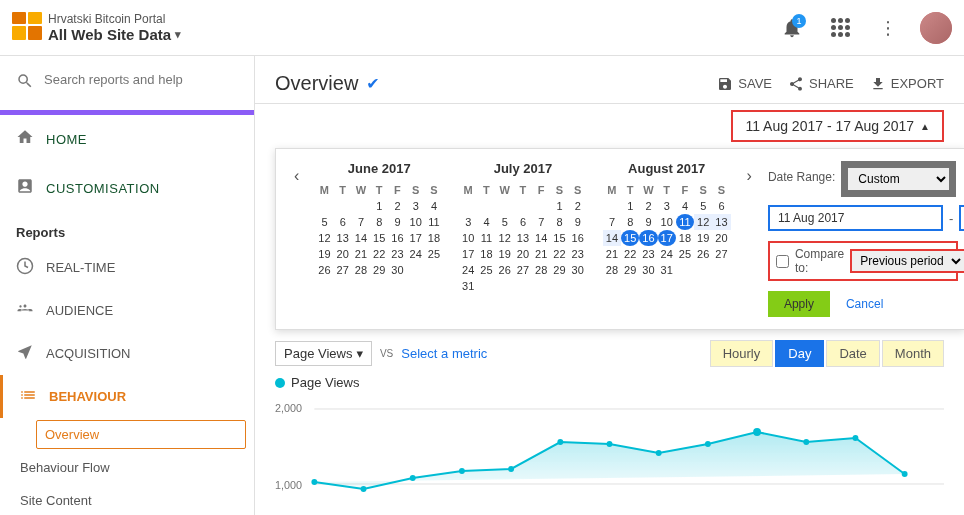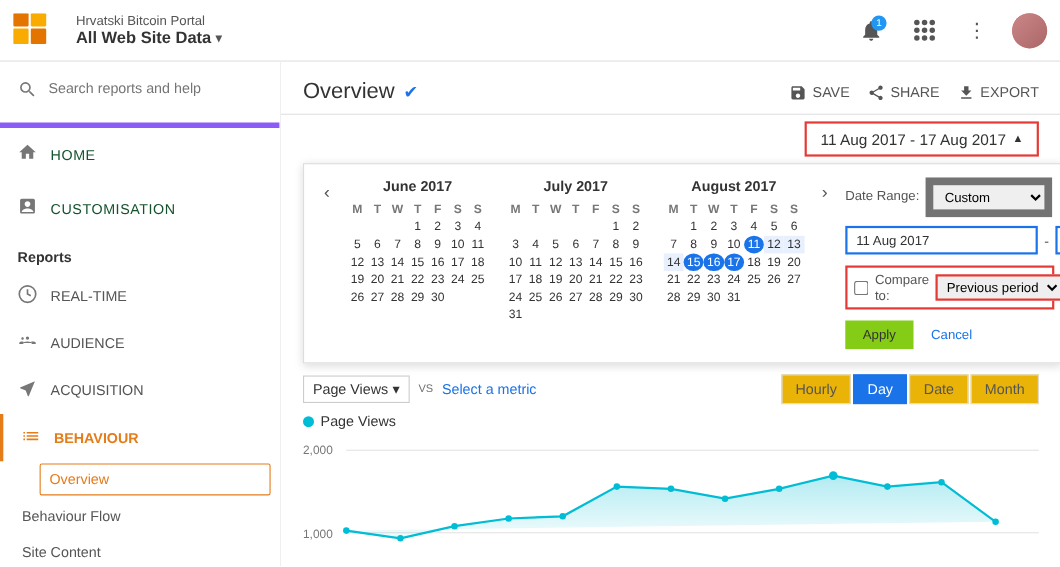--- a/index.html
+++ b/index.html
@@ -6,21 +6,21 @@
     body { font-family: Arial, sans-serif; font-size: 13px; background: #fff; color: #333; overflow: hidden; width: 964px; height: 515px; }
 
     
     .app { display: flex; flex-direction: column; height: 515px; }
     .top-bar { display: flex; align-items: center; background: #fff; border-bottom: 1px solid #e0e0e0; padding: 0 12px; height: 56px; flex-shrink: 0; }
     .main { display: flex; flex: 1; overflow: hidden; }
     .sidebar { width: 255px; background: #fff; border-right: 1px solid #e0e0e0; flex-shrink: 0; overflow-y: auto; }
     .content { flex: 1; overflow: auto; padding: 0; }
 
     
-    .logo-area { display: flex; align-items: center; gap: 25px; flex: 1; }
+    .logo-area { display: flex; align-items: center; gap: 4px; flex: 1; }
     .logo-icon { width: 32px; height: 32px; }
     .logo-text { display: flex; flex-direction: column; }
     .logo-title { font-size: 12px; color: #555; }
     .logo-subtitle { font-size: 15px; font-weight: bold; color: #333; display: flex; align-items: center; gap: 4px; }
     .dropdown-arrow { font-size: 11px; color: #555; }
     .top-actions { display: flex; align-items: center; gap: 16px; }
     .notif-btn { position: relative; width: 32px; height: 32px; display: flex; align-items: center; justify-content: center; cursor: pointer; }
     .notif-badge { position: absolute; top: 2px; right: 2px; background: #2196f3; color: #fff; border-radius: 50%; width: 14px; height: 14px; font-size: 9px; display: flex; align-items: center; justify-content: center; }
     .grid-btn, .dots-btn { width: 32px; height: 32px; display: flex; align-items: center; justify-content: center; cursor: pointer; color: #555; font-size: 18px; }
     .avatar { width: 32px; height: 32px; border-radius: 50%; background: #c77; overflow: hidden; cursor: pointer; }
@@ -80,21 +80,21 @@
     .cancel-btn { background: none; border: none; color: #1a73e8; font-size: 12px; cursor: pointer; padding: 6px 8px; }
 
     
     .chart-area { padding: 10px 20px 0; }
     .chart-controls { display: flex; align-items: center; justify-content: space-between; margin-bottom: 8px; }
     .metric-selector { display: flex; align-items: center; gap: 8px; }
     .metric-dropdown { border: 1px solid #ccc; padding: 4px 8px; font-size: 13px; cursor: pointer; display: flex; align-items: center; gap: 4px; }
     .vs-label { color: #737373; font-size: 10px; }
     .select-metric { color: #1a73e8; font-size: 13px; cursor: pointer; }
     .time-btns { display: flex; gap: 2px; }
-    .time-btn { border: 1px solid #ddd; background: #eab308; padding: 5px 12px; font-size: 13px; cursor: pointer; color: #555; }
+    .time-btn { border: 1px solid #ddd; background: #fef9c3; padding: 5px 12px; font-size: 13px; cursor: pointer; color: #555; }
     .time-btn.active { background: #1a73e8; color: #fff; border-color: #1a73e8; }
     .chart-legend { display: flex; align-items: center; gap: 6px; margin-bottom: 4px; }
     .legend-dot { width: 10px; height: 10px; border-radius: 50%; background: #00bcd4; }
     .legend-label { font-size: 13px; color: #333; }
     .chart-svg-wrap { width: 100%; height: 130px; position: relative; }
 
     
     .grid-icon { display: grid; grid-template-columns: repeat(3,5px); gap: 2px; }
     .grid-dot { width: 5px; height: 5px; background: #555; border-radius: 50%; }
   </style>

